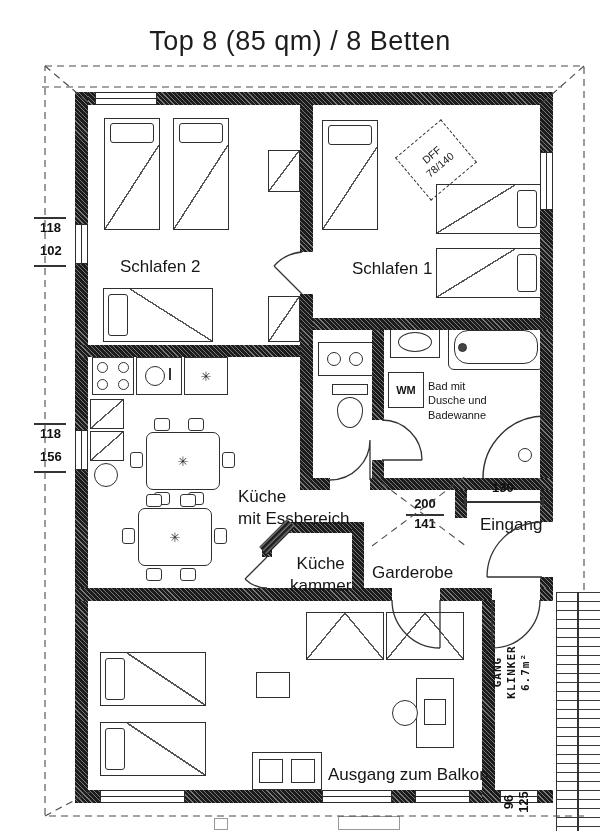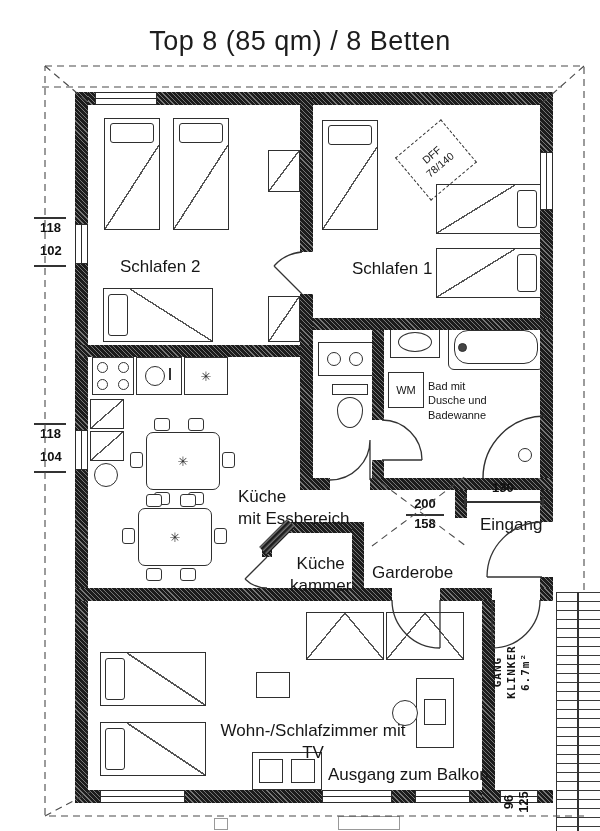--- a/index.html
+++ b/index.html
@@ -165,21 +165,21 @@
     <div class="furn" style="left:5px;top:13px;width:26px;height:31px;border-width:1.2px;border-radius:50% 50% 50% 50% / 42% 42% 58% 58%;"></div>
   </div>
   <div class="furn" style="left:390px;top:326px;width:50px;height:32px;">
     <div class="furn" style="left:7px;top:5px;width:34px;height:20px;border-width:1px;border-radius:50%;"></div>
   </div>
   <div class="furn" style="left:448px;top:324px;width:96px;height:46px;border-radius:6px;">
     <div class="furn" style="left:5px;top:5px;right:5px;bottom:5px;border-width:1px;border-radius:14px;"></div>
     <div class="furn round" style="left:9px;top:18px;width:9px;height:9px;border-width:1px;background:#444;"></div>
   </div>
   <div class="furn" style="left:388px;top:372px;width:36px;height:36px;display:flex;align-items:center;justify-content:center;">
-    <span class="label" style="position:static;font-size:11px;font-weight:400;">WM</span>
+    <span class="label" style="position:static;font-size:11px;font-weight:700;">WM</span>
   </div>
   <div class="furn round" style="left:518px;top:448px;width:14px;height:14px;border-width:1.2px;
        background:#fff linear-gradient(#333 0 0) center/100% 1px no-repeat, #fff linear-gradient(#333 0 0) center/1px 100% no-repeat;"></div>
 
   <div class="furn" style="left:306px;top:612px;width:78px;height:48px;">
     <div class="diag" style="left:0;top:0;width:50%;height:100%;"></div>
     <div class="diag-u" style="right:0;top:0;width:50%;height:100%;"></div>
   </div>
   <div class="furn" style="left:386px;top:612px;width:78px;height:48px;">
     <div class="diag" style="left:0;top:0;width:50%;height:100%;"></div>
@@ -214,41 +214,40 @@
   <div class="label" style="left:428px;top:379px;font-size:11px;">Bad mit
 Dusche und
 Badewanne</div>
   <div class="label" style="left:290px;top:553px;text-align:center;">Küche
 kammer</div>
   <div class="label" style="left:372px;top:562px;">Garderobe</div>
   <div class="label" style="left:480px;top:514px;">Eingang</div>
   <div class="label rot mono" style="left:462px;top:648px;width:100px;height:48px;">GANG
 KLINKER
 6.7m²</div>
-  <div class="label" style="left:218px;top:720px;width:190px;text-align:center;">Wohn-/Schlafzimmer mit TV</div>
   <div class="label" style="left:328px;top:764px;">Ausgang zum Balkon</div>
 
   <div class="tick" style="left:34px;top:217px;width:32px;height:1.5px;"></div>
   <div class="dim" style="left:40px;top:221px;">118</div>
   <div class="dim" style="left:40px;top:244px;">102</div>
   <div class="tick" style="left:34px;top:265px;width:32px;height:1.5px;"></div>
 
   <div class="tick" style="left:34px;top:423px;width:32px;height:1.5px;"></div>
   <div class="dim" style="left:40px;top:427px;">118</div>
-  <div class="dim" style="left:40px;top:450px;">104</div>
+  <div class="dim" style="left:40px;top:450px;">156</div>
   <div class="tick" style="left:34px;top:471px;width:32px;height:1.5px;"></div>
 
   <div class="dim" style="left:492px;top:481px;">130</div>
   <div class="tick" style="left:464px;top:501px;width:80px;height:1.5px;"></div>
   <div class="tick" style="left:464px;top:496px;width:1.5px;height:11px;"></div>
   <div class="tick" style="left:542px;top:496px;width:1.5px;height:11px;"></div>
 
   <div class="dim" style="left:406px;top:497px;width:38px;text-align:center;">200</div>
   <div class="tick" style="left:406px;top:514px;width:38px;height:1.5px;"></div>
-  <div class="dim" style="left:406px;top:517px;width:38px;text-align:center;">158</div>
+  <div class="dim" style="left:406px;top:517px;width:38px;text-align:center;">141</div>
 
   <div class="dim rot" style="left:494px;top:782px;width:46px;height:40px;">
     <div>96</div>
     <div>125</div>
   </div>
 
   <div class="artifact" style="left:214px;top:818px;width:14px;height:12px;"></div>
   <div class="artifact" style="left:338px;top:816px;width:62px;height:14px;"></div>
 
   <svg class="overlay" width="600" height="831" viewBox="0 0 600 831">

